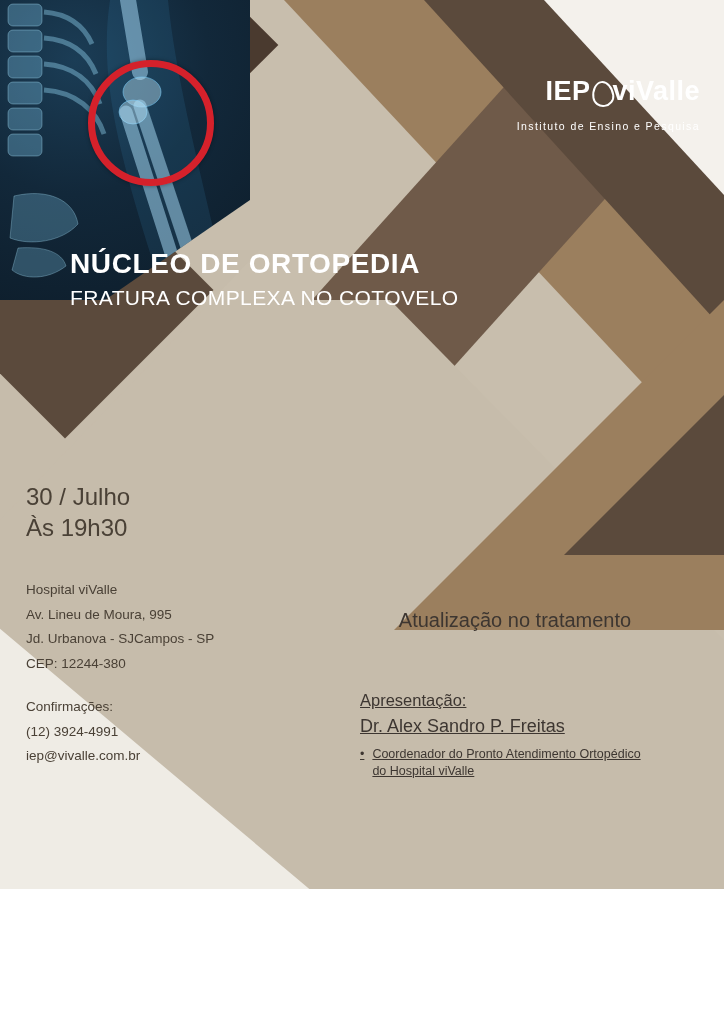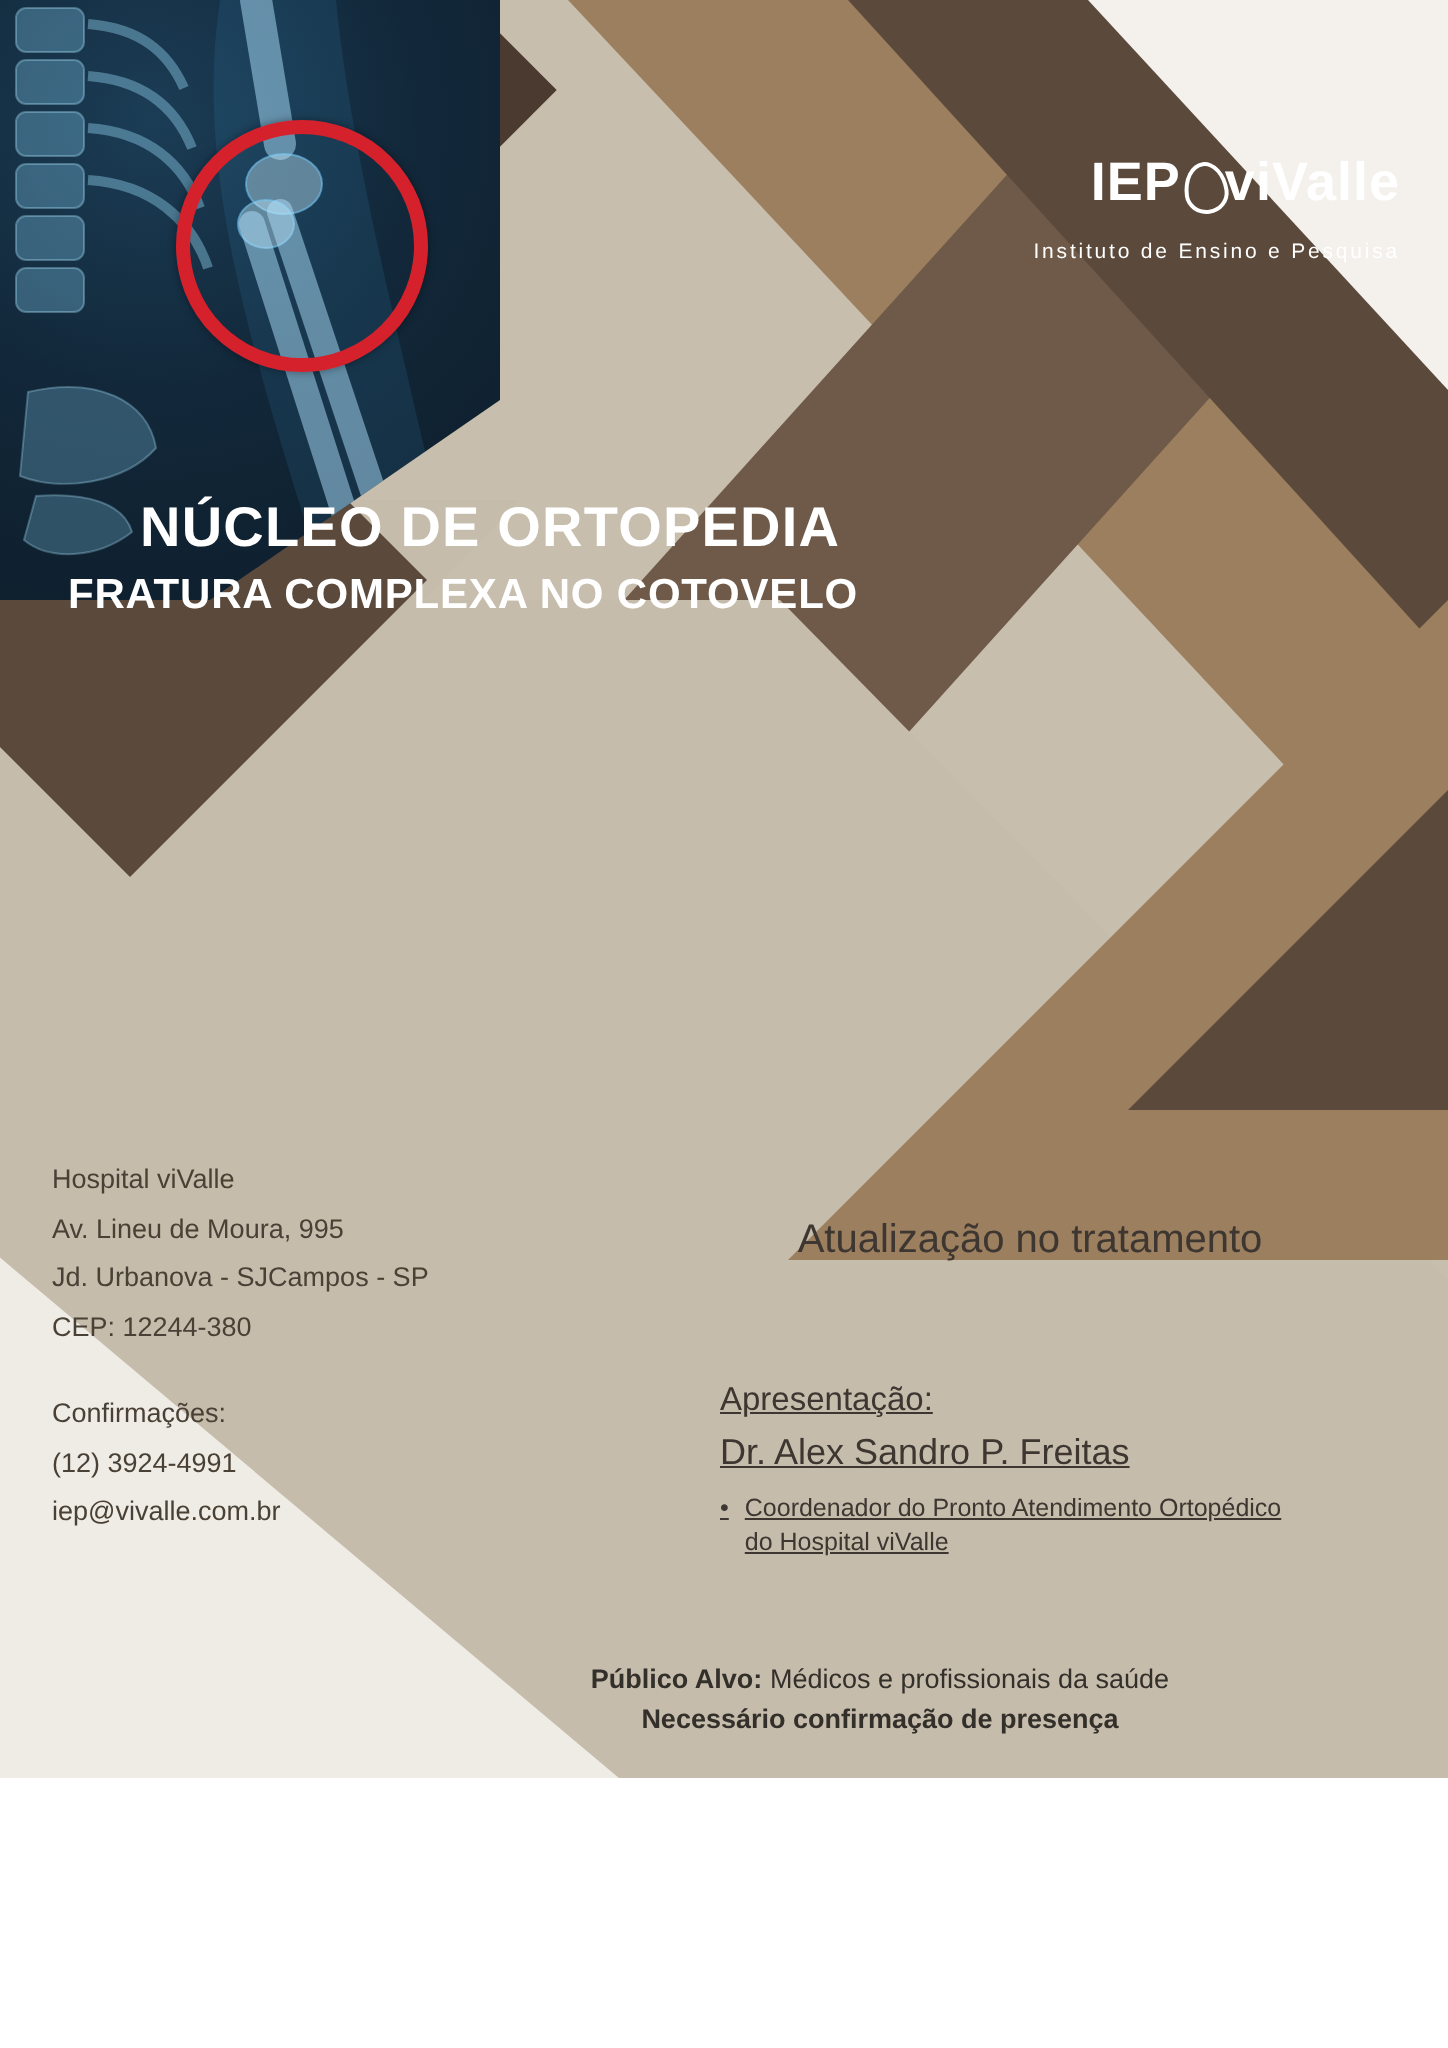--- a/index.html
+++ b/index.html
@@ -177,24 +177,24 @@
   }
   .title-1 {
     font-size: 28px;
     font-weight: bold;
     letter-spacing: .6px;
     line-height: 1.15;
     padding-left: 70px;
   }
   .title-2 {
     font-size: 21px;
-    font-weight: bold;
+    font-weight: normal;
     letter-spacing: .4px;
     margin-top: 6px;
-    padding-left: 34px;
+    padding-left: 70px;
   }
 
   
   .date-block {
     position: absolute;
     left: 26px; top: 482px;
     color: #4a4136;
     font-size: 24px;
     line-height: 1.28;
   }
@@ -328,20 +328,24 @@
       <span>IEP</span><span class="leaf"></span><span>viValle</span>
     </div>
     <div class="logo-sub">Instituto de Ensino e Pesquisa</div>
   </div>
 
   <div class="title-block">
     <div class="title-1">NÚCLEO DE ORTOPEDIA</div>
     <div class="title-2">FRATURA COMPLEXA NO COTOVELO</div>
   </div>
 
+  <div class="date-block">
+    <div>30 / Julho</div>
+    <div>Às 19h30</div>
+  </div>
 
   <div class="addr-block">
     <div>Hospital viValle</div>
     <div>Av. Lineu de Moura, 995</div>
     <div>Jd. Urbanova - SJCampos - SP</div>
     <div>CEP: 12244-380</div>
   </div>
 
   <div class="conf-block">
     <div>Confirmações:</div>
@@ -358,27 +362,20 @@
     <div class="present-name">Dr. Alex Sandro P. Freitas</div>
     <div class="present-bullet">
       <span class="dot">•</span>
       <span>
         <span>Coordenador do Pronto Atendimento Ortopédico</span><br>
         <span>do Hospital viValle</span>
       </span>
     </div>
   </div>
 
-  <div class="target">
-    <div>
-      <b>Público Alvo:</b>
-      <span>Médicos e profissionais da saúde</span>
-    </div>
-    <div><b>Necessário confirmação de presença</b></div>
-  </div>
 
   <div class="sponsors">
     
     
     
 
     
 
     
 

